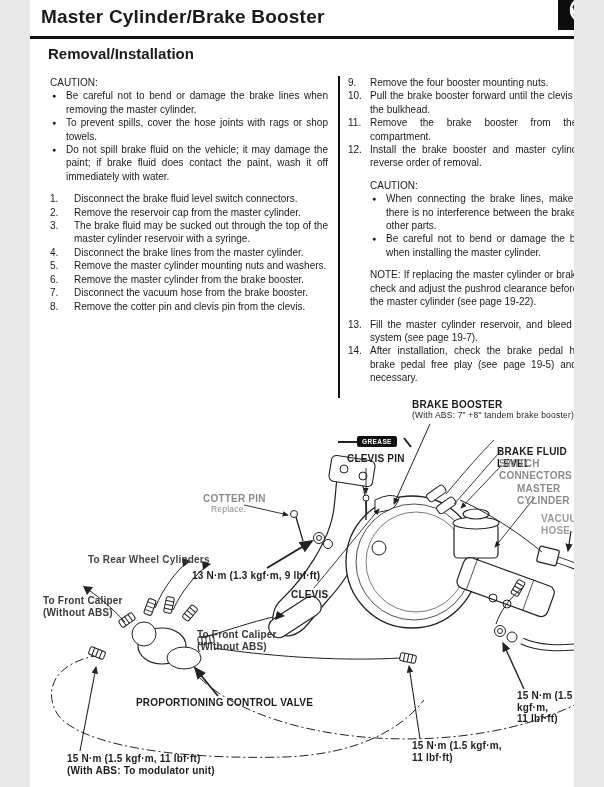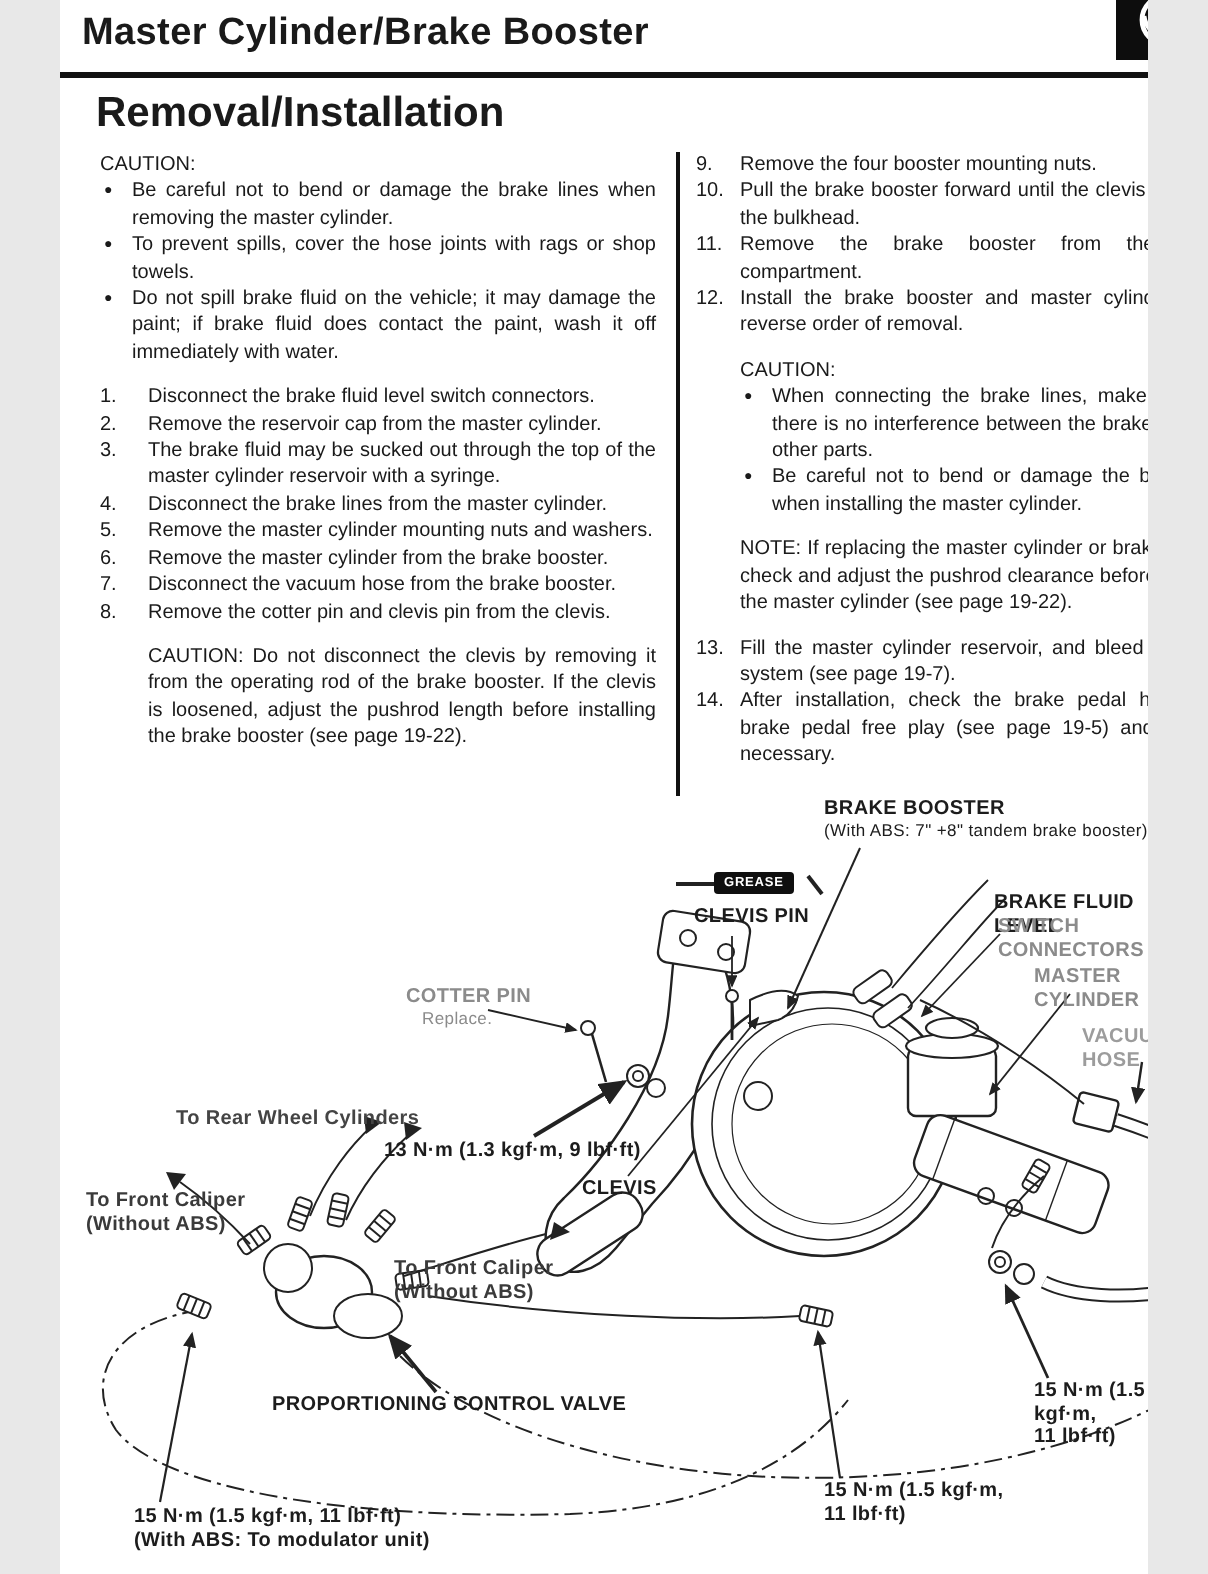--- a/index.html
+++ b/index.html
@@ -6,21 +6,21 @@
   .page{
     position:relative;width:544px;height:787px;margin:0 auto;
     background:#ffffff;overflow:hidden;
     font-family:"Liberation Sans", sans-serif;color:#1a1a1a;
   }
   
   .title{position:absolute;left:11px;top:6px;font-size:19px;font-weight:bold;letter-spacing:.2px;}
   .badge{position:absolute;left:528px;top:0;width:49px;height:30px;background:#0d0d0d;}
   .badge svg{display:block}
   .rule-thick{position:absolute;left:0;top:36px;width:604px;height:3px;background:#111;}
-  .section-title{position:absolute;left:18px;top:45px;font-size:21px;font-weight:bold;}
+  .section-title{position:absolute;left:18px;top:45px;font-size:15px;font-weight:bold;}
   
   .col{position:absolute;font-size:10px;line-height:13.4px;text-align:justify;}
   .col-left{left:20px;top:76px;width:278px;}
   .col-right{left:318px;top:76px;width:272px;}
   .vdivider{position:absolute;left:308px;top:76px;width:2px;height:322px;background:#111;}
   .cau-head{font-weight:normal;}
   ul.bullets{list-style:none;margin:0;padding:0;}
   ul.bullets li{position:relative;padding-left:16px;margin:0;}
   ul.bullets li::before{content:"●";position:absolute;left:2px;top:0;font-size:7px;line-height:13.4px;}
   .steps{margin-top:9px;}
@@ -91,21 +91,20 @@
         </div>
       <div class="step">
           <span class="num">7.</span>
           <span class="txt">Disconnect the vacuum hose from the brake booster.</span>
         </div>
       <div class="step">
           <span class="num">8.</span>
           <span class="txt">Remove the cotter pin and clevis pin from the clevis.</span>
         </div>
     </div>
-    <div class="cau-block">CAUTION: Do not disconnect the clevis by removing it from the operating rod of the brake booster. If the clevis is loosened, adjust the pushrod length before installing the brake booster (see page 19-22).</div>
   </div>
 
   <div class="col col-right">
     <div>
       <div class="step">
           <span class="num">9.</span>
           <span class="txt">Remove the four booster mounting nuts.</span>
         </div>
       <div class="step">
           <span class="num">10.</span>

